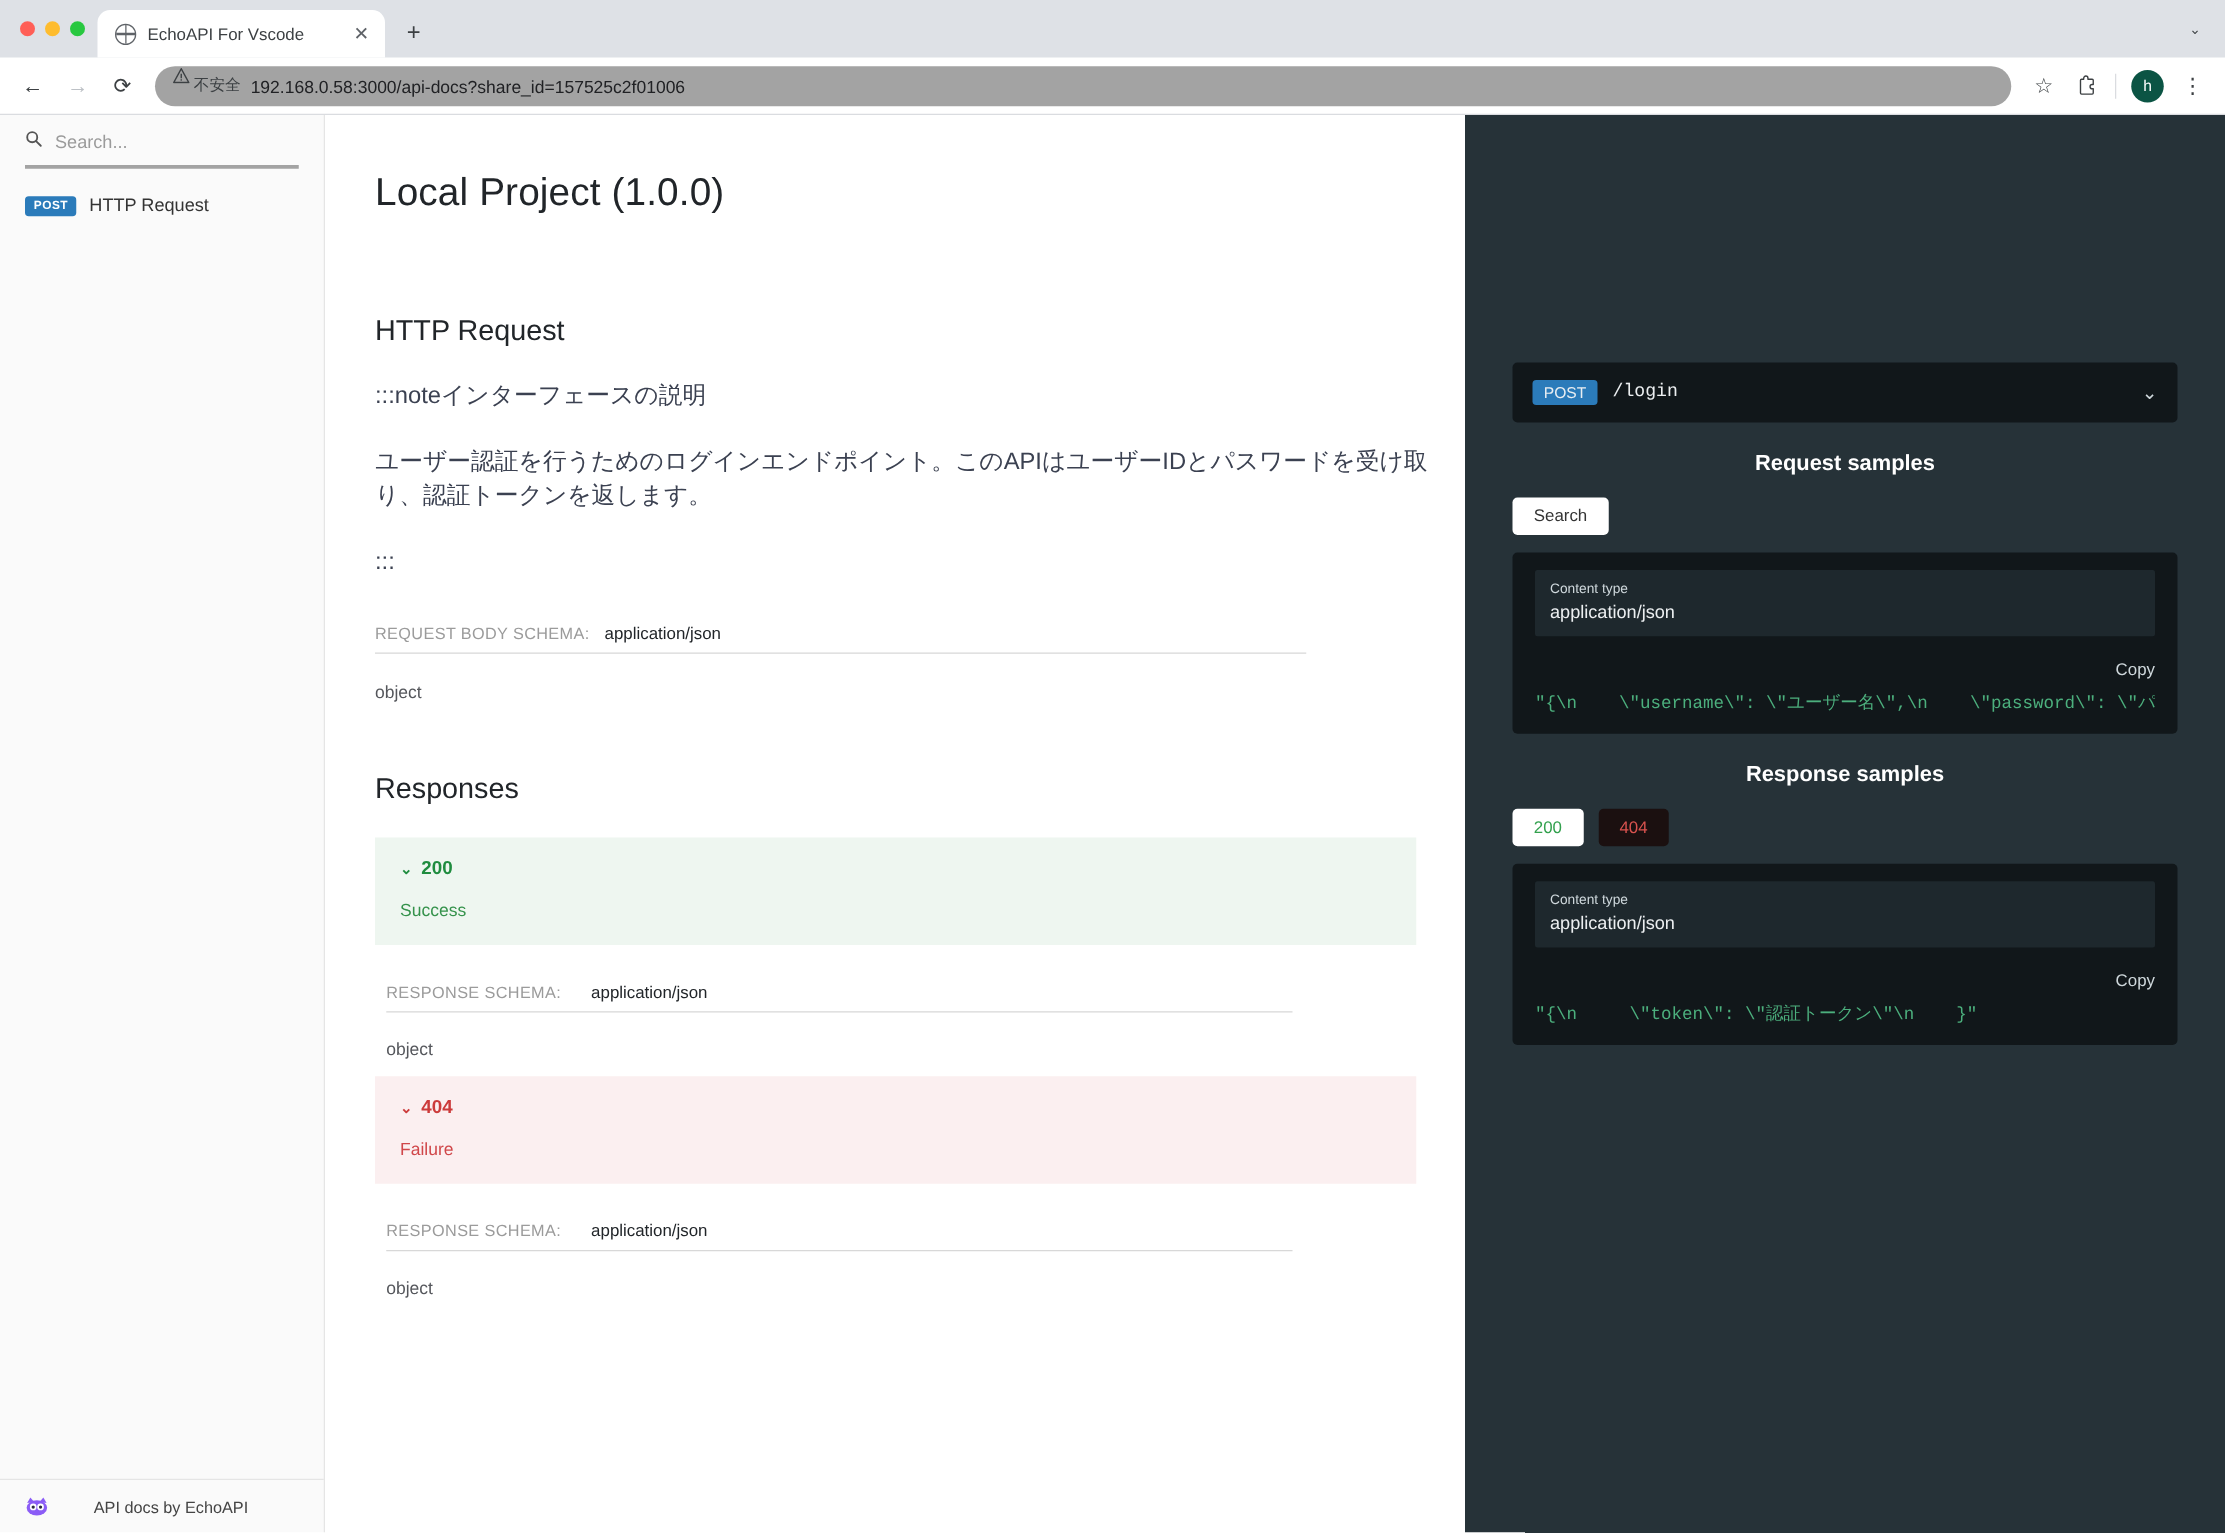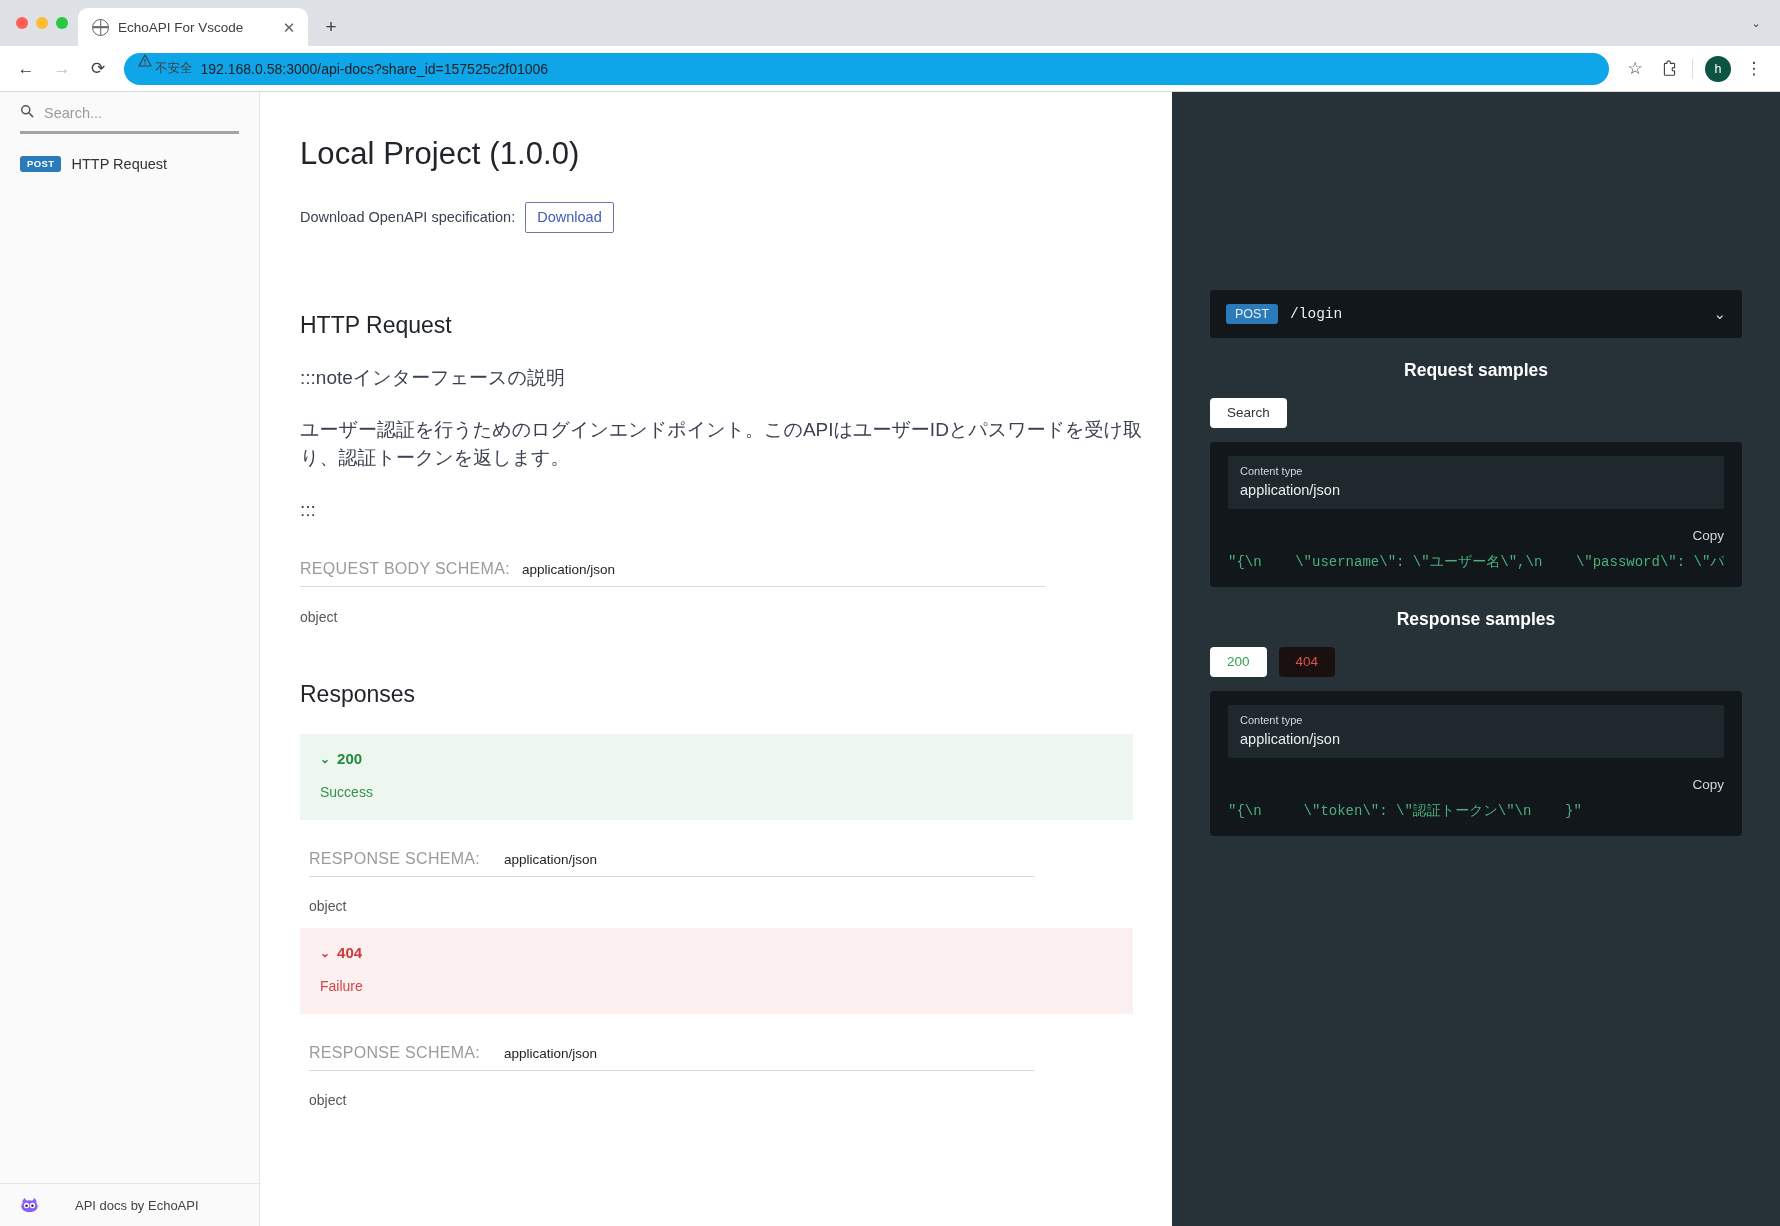--- a/index.html
+++ b/index.html
@@ -80,21 +80,21 @@
     gap: 4px; flex: 0 0 46px;
     border-bottom: 1px solid #dadce0;
   }
   .navbtn {
     width: 32px; height: 32px; border-radius: 50%;
     display: flex; align-items: center; justify-content: center;
     font-size: 17px; color: #3c4043; flex: 0 0 auto;
   }
   .navbtn.disabled { color: #bdc1c6; }
   .omnibox {
-    flex: 1; height: 32px; background: #0ea5e9; border-radius: 16px;
+    flex: 1; height: 32px; background: #a3a3a3; border-radius: 16px;
     display: flex; align-items: center; padding: 0 14px; gap: 8px;
     margin: 0 6px;
   }
   .warn-chip { display: flex; align-items: center; gap: 5px; }
   .warn-tri {
     width: 0; height: 0; border-left: 6px solid transparent;
     border-right: 6px solid transparent; border-bottom: 10px solid transparent;
     position: relative;
   }
   .warn-tri svg { position: absolute; left: -6px; top: -10px; }
@@ -165,21 +165,21 @@
   }
   .section-title {
     font-size: 23px; font-weight: 400; color: #212529; margin-top: 79px;
   }
   .para { font-size: 19px; color: #3b4151; margin-top: 25px; line-height: 1.45; }
   .schema-row {
     margin-top: 36px; display: flex; align-items: baseline; gap: 12px;
     border-bottom: 1px solid #d8d8d8; padding-bottom: 8px;
     width: 745px;
   }
-  .schema-label { font-size: 16px; color: #9b9b9b; letter-spacing: .3px; }
+  .schema-label { font-size: 13px; color: #9b9b9b; letter-spacing: .3px; }
   .schema-value { font-size: 13.5px; color: #212529; }
   .obj-line { font-size: 14px; color: #55575c; margin-top: 22px; }
 
   .responses-title { font-size: 23px; font-weight: 400; color: #212529; margin-top: 56px; }
 
   .resp-block {
     margin-top: 26px; width: 833px; padding: 16px 20px 20px 20px;
   }
   .resp-block.ok { background: #eef6f0; }
   .resp-block.err { background: #fbeff0; }
@@ -329,24 +329,20 @@
             <circle cx="14.4" cy="9.8" r="1.5" fill="#2b2b40"></circle>
           </svg>
         </span>
         <span class="footer-text">API docs by EchoAPI</span>
       </div>
     </div>
 
     <div class="main">
       <h1 class="doc-title">Local Project (1.0.0)</h1>
 
-      <div class="download-row">
-        <span class="download-label">Download OpenAPI specification:</span>
-        <button class="download-btn">Download</button>
-      </div>
 
       <h2 class="section-title">HTTP Request</h2>
 
       <p class="para">:::noteインターフェースの説明</p>
       <p class="para">ユーザー認証を行うためのログインエンドポイント。このAPIはユーザーIDとパスワードを受け取り、認証トークンを返します。</p>
       <p class="para">:::</p>
 
       <div class="schema-row">
         <span class="schema-label">REQUEST BODY SCHEMA:</span>
         <span class="schema-value">application/json</span>

